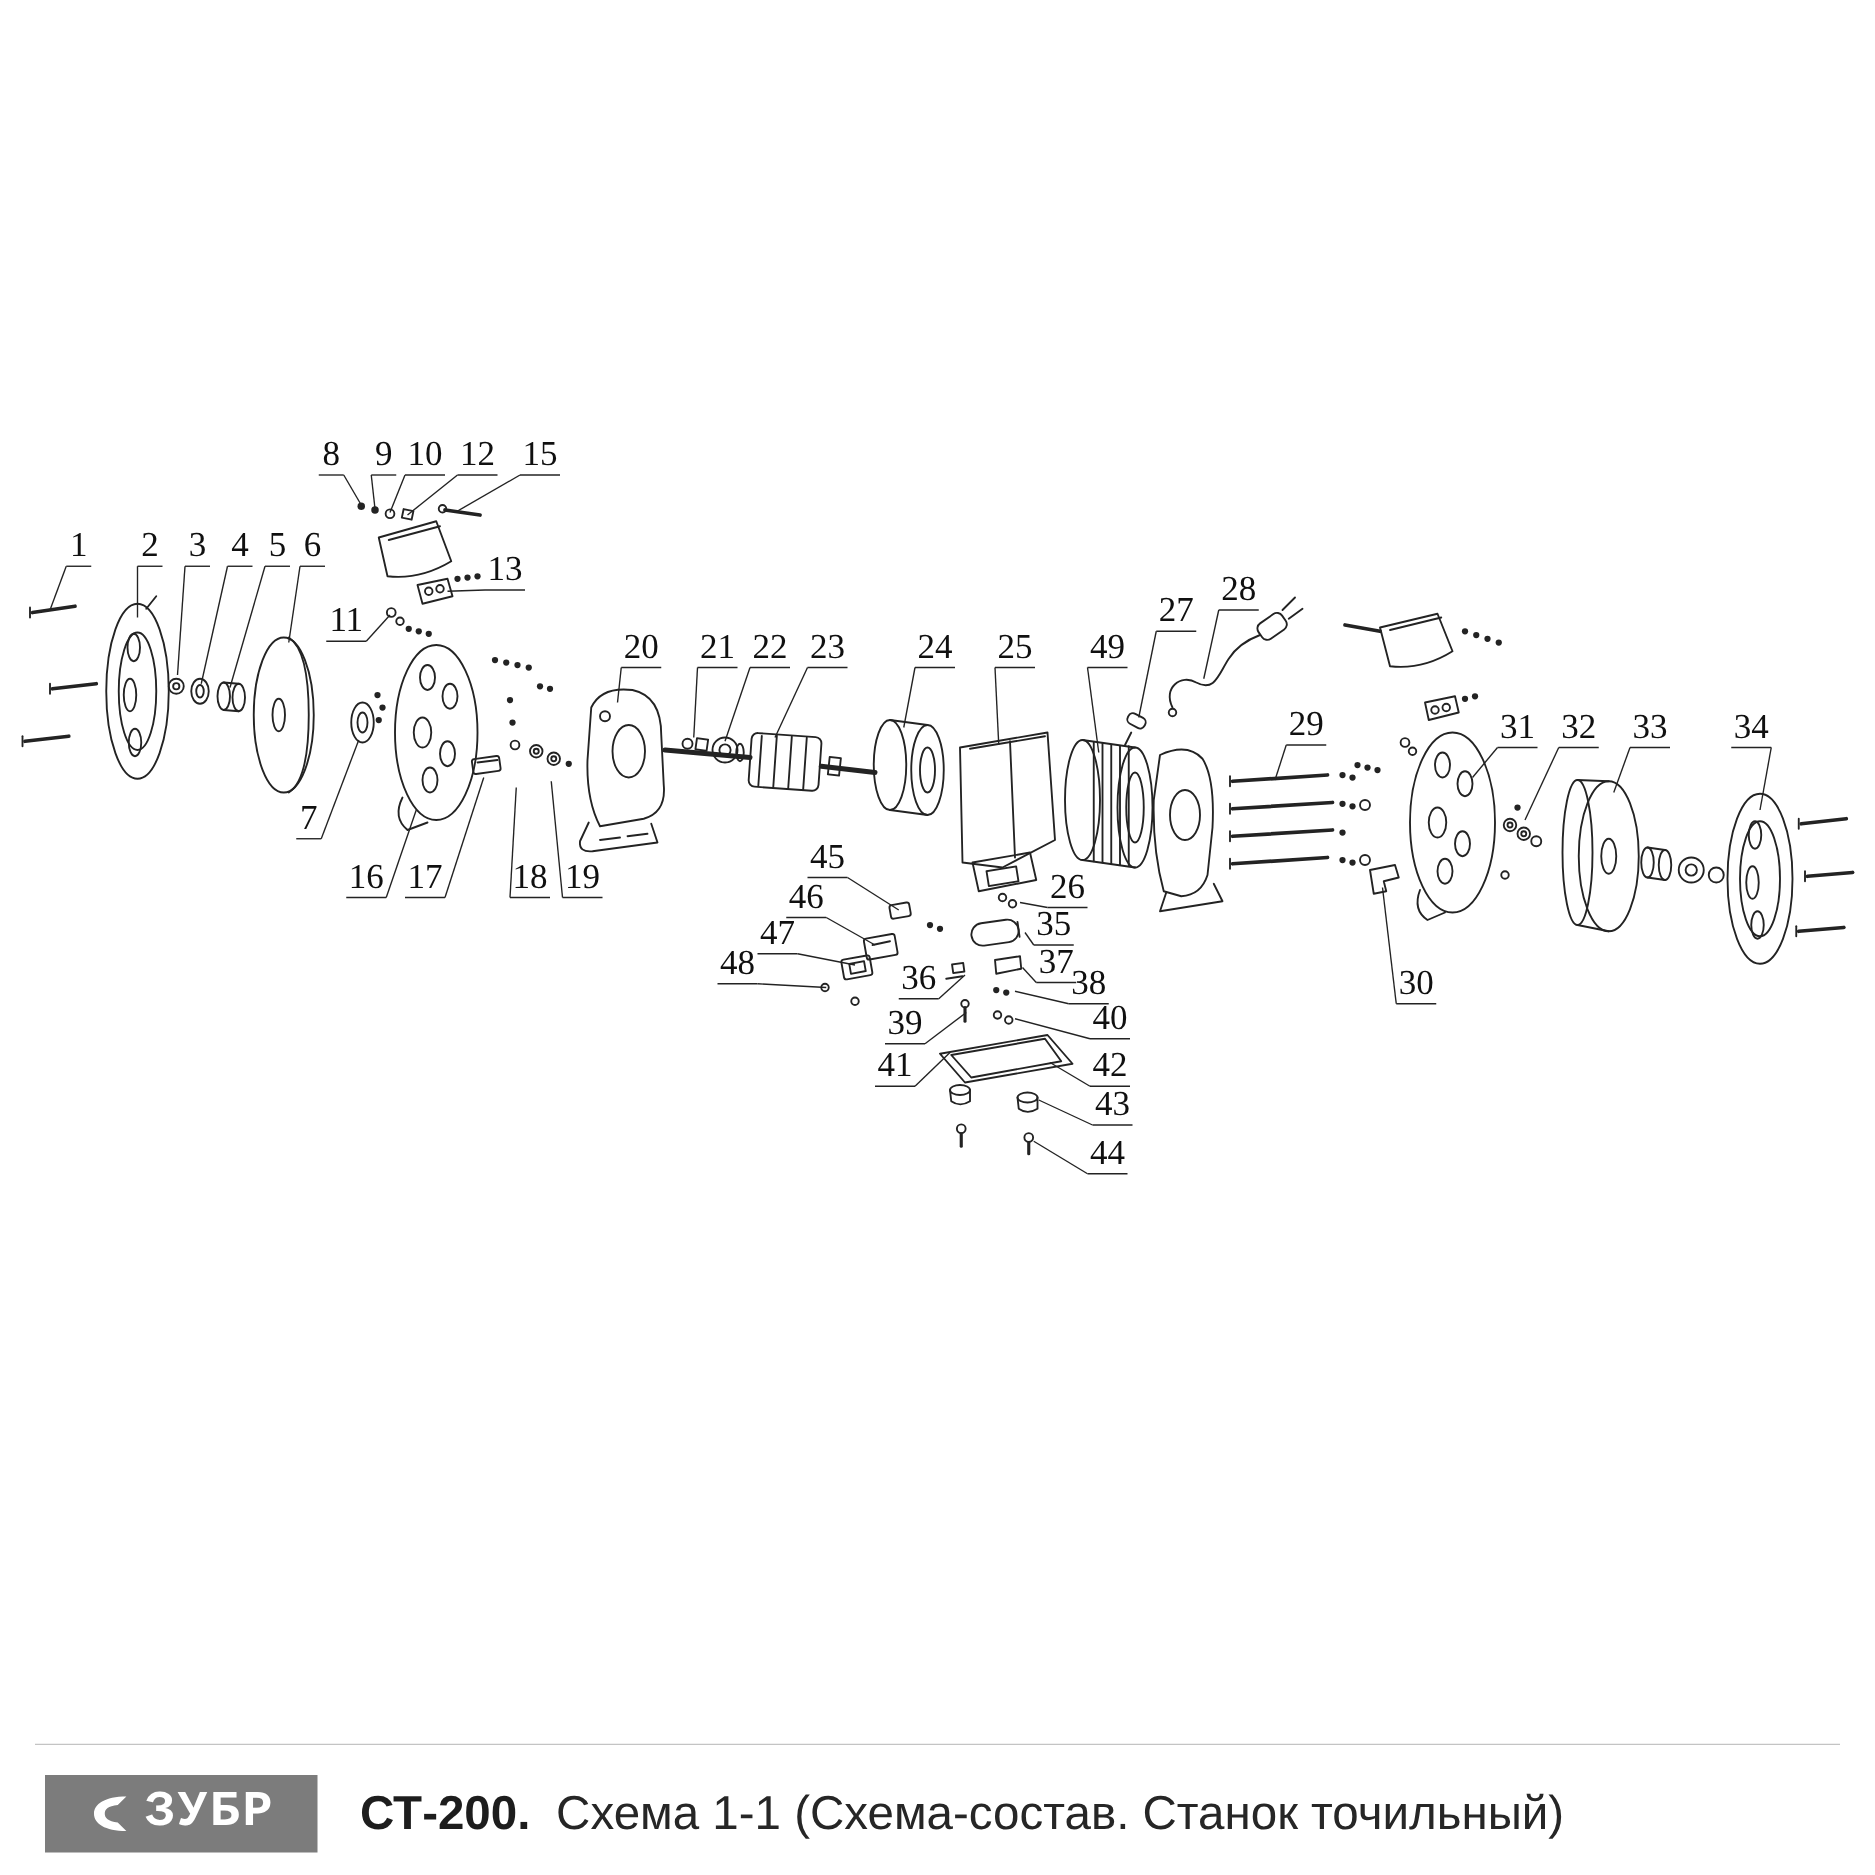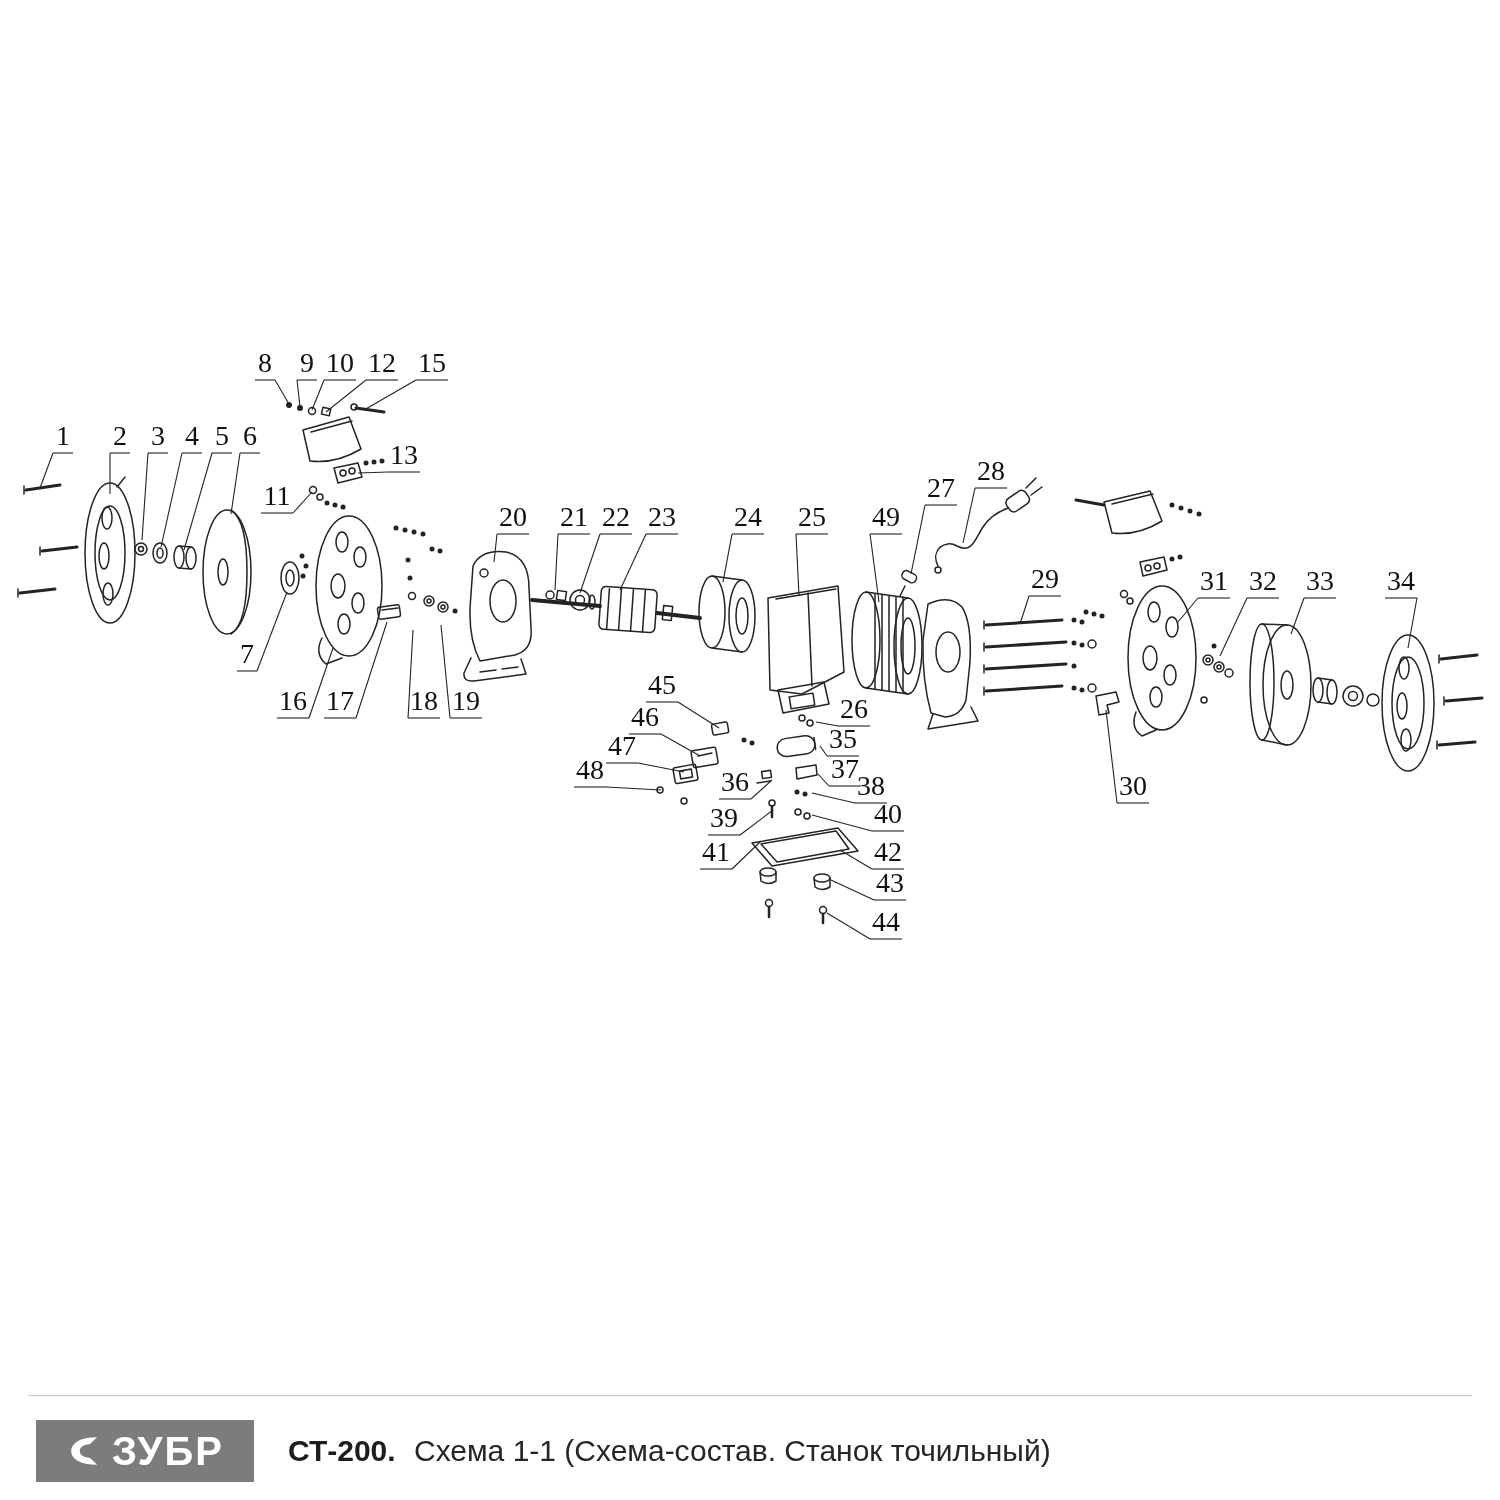--- a/index.html
+++ b/index.html
@@ -8,24 +8,24 @@
   #diagram-svg{position:absolute;left:0;top:0;}
   
   #diagram-svg .p{stroke:#232323;fill:none;stroke-width:1.5;stroke-linecap:round;stroke-linejoin:round;}
   #diagram-svg .d{fill:#232323;stroke:none;}
   #diagram-svg .plabel{font:28px "Liberation Serif",serif;fill:#101010;text-anchor:middle;stroke:none;}
   #diagram-svg .leader{stroke:#232323;stroke-width:1.1;fill:none;}
   
   .footer{position:absolute;left:28px;right:28px;bottom:0;height:104px;border-top:1px solid #c4c4c4;}
   .footer-inner{display:flex;align-items:center;gap:34px;padding-top:24px;padding-left:8px;}
   .brand-badge{width:218px;height:62px;background:#7c7c7c;display:flex;align-items:center;
-               justify-content:center;gap:8px;flex:0 0 auto;}
+               justify-content:center;gap:8px;flex:0 0 auto;font-family:Liberation Mono, monospace;}
   .brand-emblem{width:38px;height:36px;flex:0 0 auto;}
   .brand-text{color:#ffffff;font-weight:bold;font-size:40px;letter-spacing:2px;line-height:1;}
-  .doc-title{font-size:30px;color:#1d1d1d;white-space:nowrap;}
+  .doc-title{font-size:38px;color:#1d1d1d;white-space:nowrap;}
   .doc-model{font-weight:bold;}
   .doc-sub{margin-left:10px;font-weight:400;color:#262626;}
 </style>
 </head>
 <body>
 
 <div class="page">
 
 <svg id="diagram-svg" width="1500" height="1395" viewBox="0 0 1500 1395" xmlns="http://www.w3.org/2000/svg">
 

